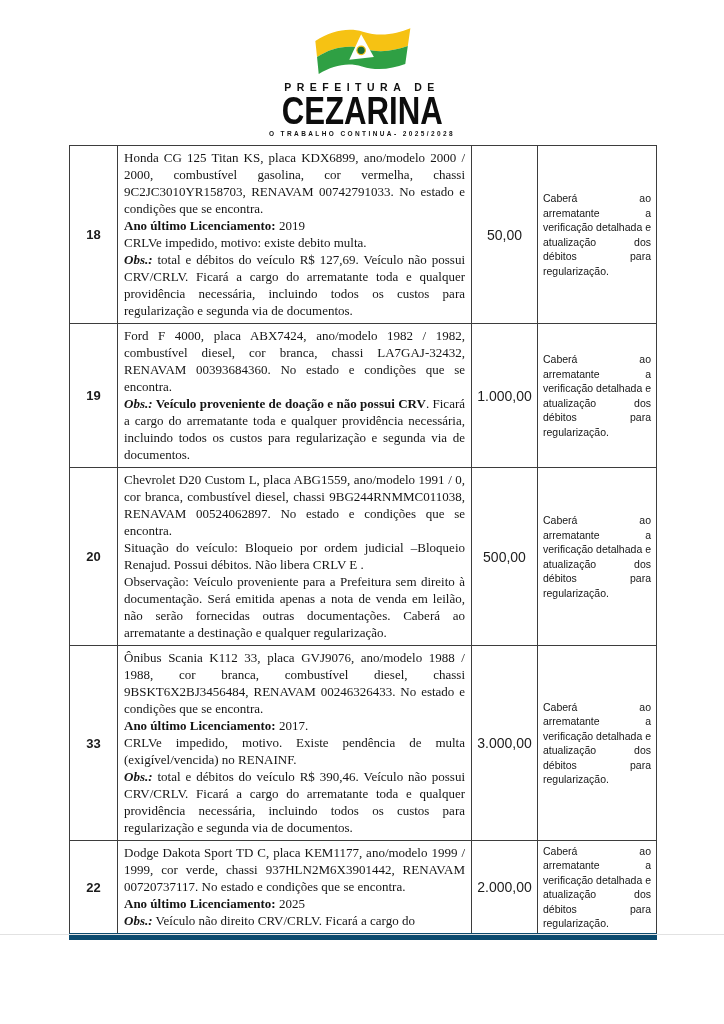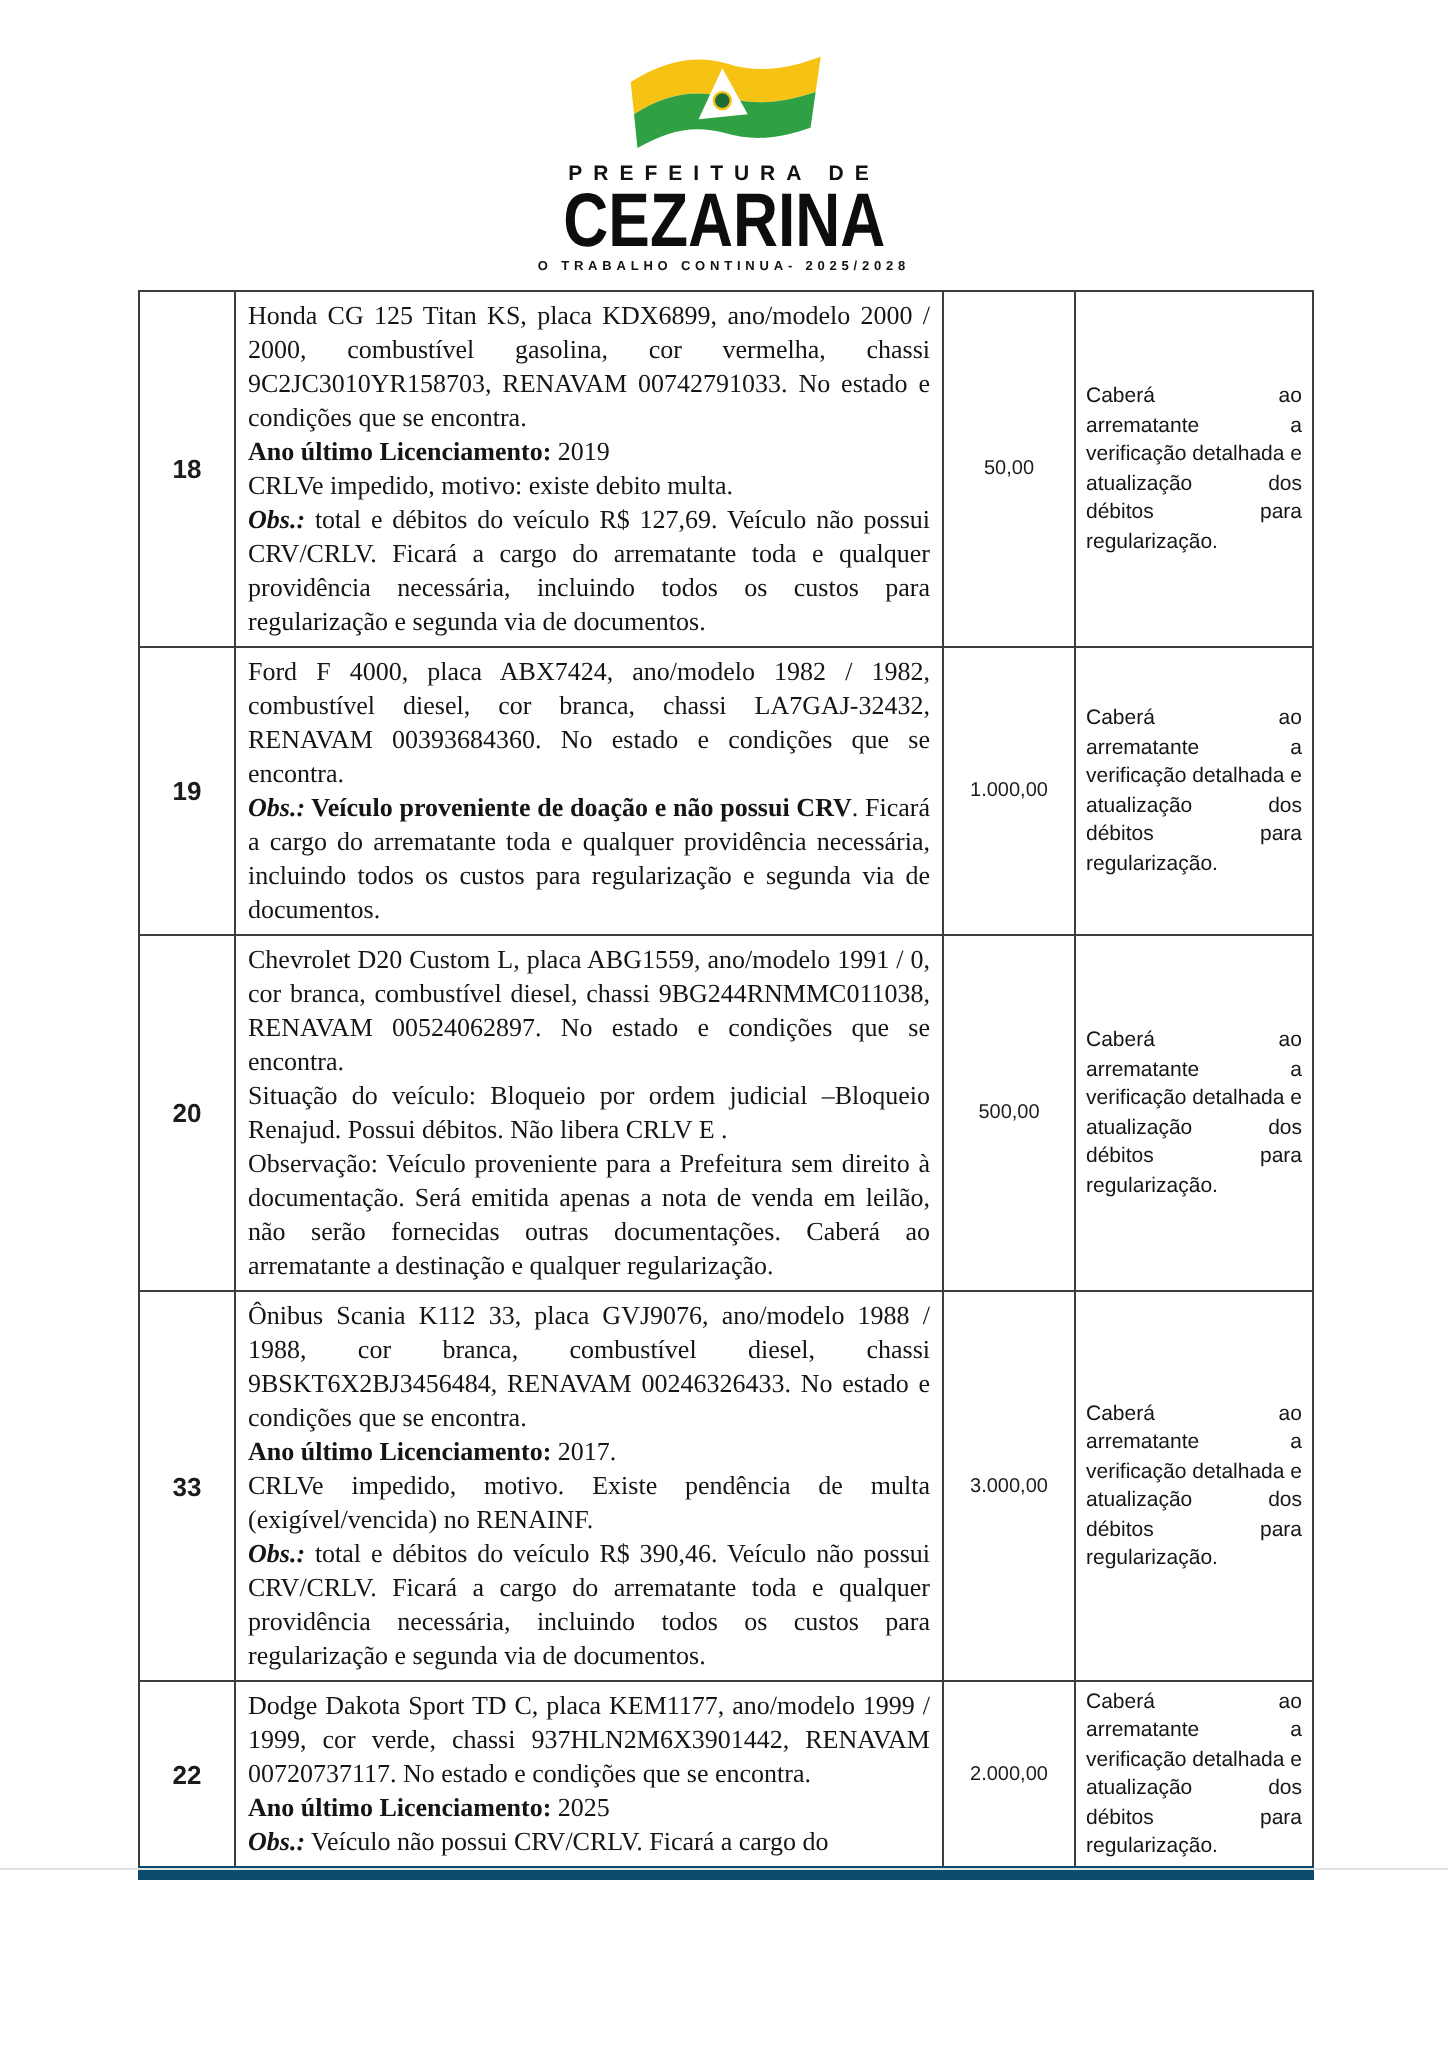--- a/index.html
+++ b/index.html
@@ -82,21 +82,21 @@
   }
   .cell-desc p {
     font-size: 13px;
     line-height: 17px;
     text-align: justify;
     color: #151515;
     font-family: Liberation Serif, serif;
   }
   .cell-value {
     text-align: center;
-    font-size: 10px;
+    font-size: 14px;
   }
   .cell-note {
     padding: 2px 5px;
     font-size: 10.5px;
     line-height: 14.5px;
     text-align: justify;
     color: #151515;
   }
 
   
@@ -210,21 +210,21 @@
       </td>
     </tr>
 
     <tr>
       <td class="cell-lot">
         <span>22</span>
       </td>
       <td class="cell-desc">
             <p><span>Dodge Dakota Sport TD C, placa KEM1177, ano/modelo 1999 / 1999, cor verde, chassi 937HLN2M6X3901442, RENAVAM 00720737117. No estado e condições que se encontra.</span></p>
             <p><span style="font-weight: bold;">Ano último Licenciamento:</span><span> 2025</span></p>
-            <p><span style="font-weight: bold; font-style: italic;">Obs.:</span><span> Veículo não possui CRV/CRLV. Ficará a cargo do</span></p>
+            <p><span style="font-weight: bold; font-style: italic;">Obs.:</span><span> Veículo não direito CRV/CRLV. Ficará a cargo do</span></p>
           </td>
       <td class="cell-value">
         <span>2.000,00</span>
       </td>
       <td class="cell-note">
         <span>Caberá ao arrematante a verificação detalhada e atualização dos débitos para regularização.</span>
       </td>
     </tr>
   </tbody>
   </table>

